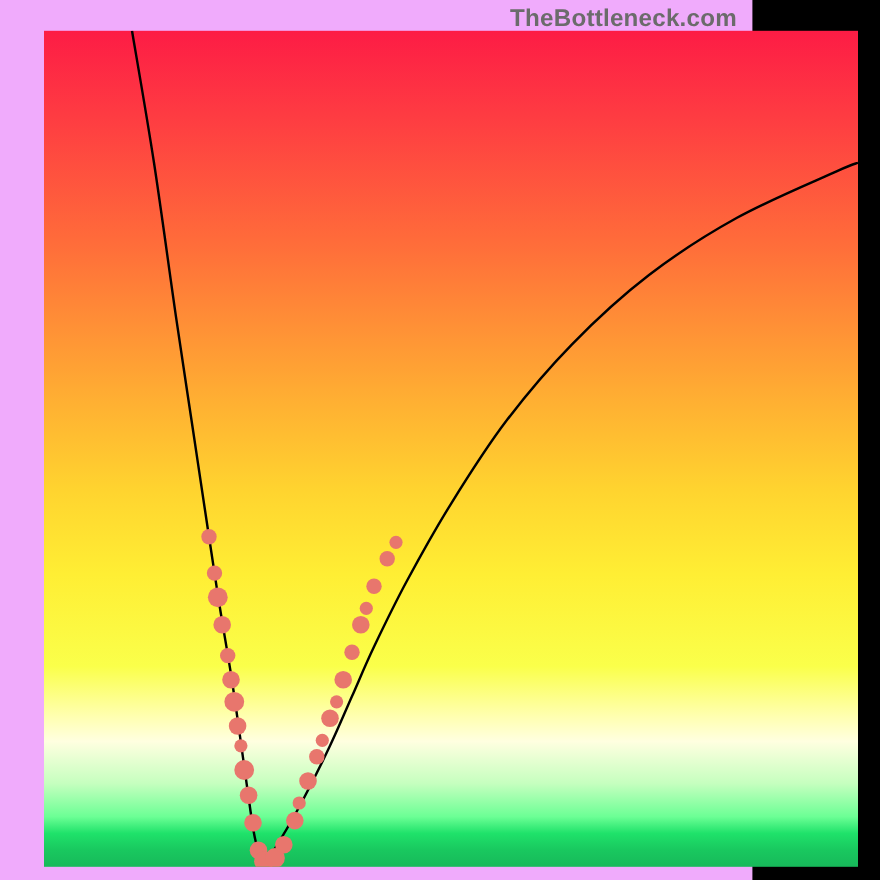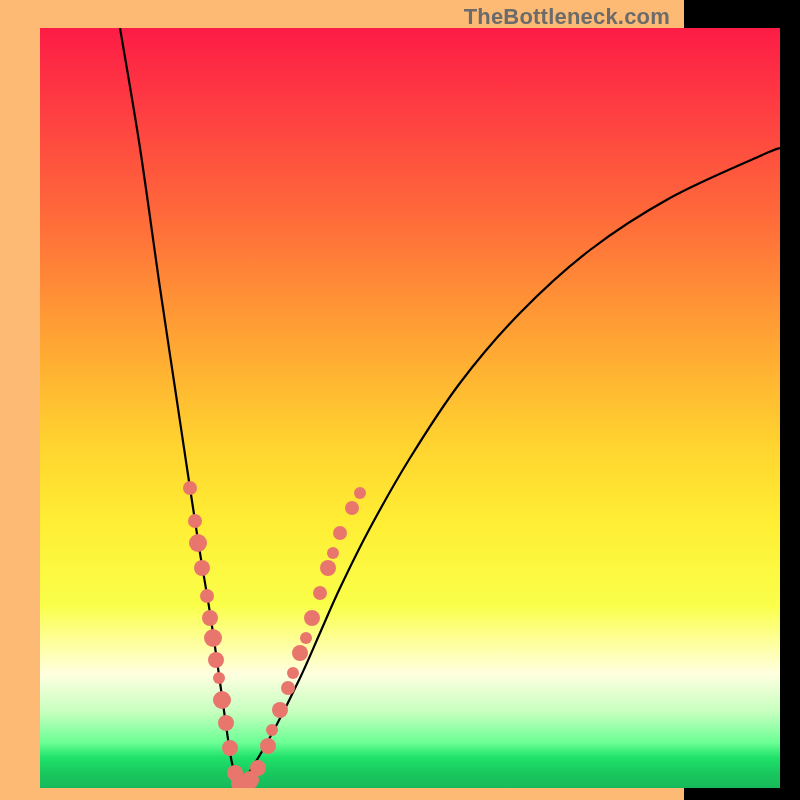--- a/index.html
+++ b/index.html
@@ -9,21 +9,21 @@
     height: 800px;
     background: #000;
     overflow: hidden;
   }
   .frame {
     position: absolute;
     left: 0;
     top: 0;
     width: 684px;
     height: 800px;
-    background: #fdba74;
+    background: #f0abfc;
   }
   
   .plot {
     position: absolute;
     left: 40px;
     top: 28px;
     width: 740px;
     height: 760px;
     background: linear-gradient(to bottom,
       #fd1c45 0%,

